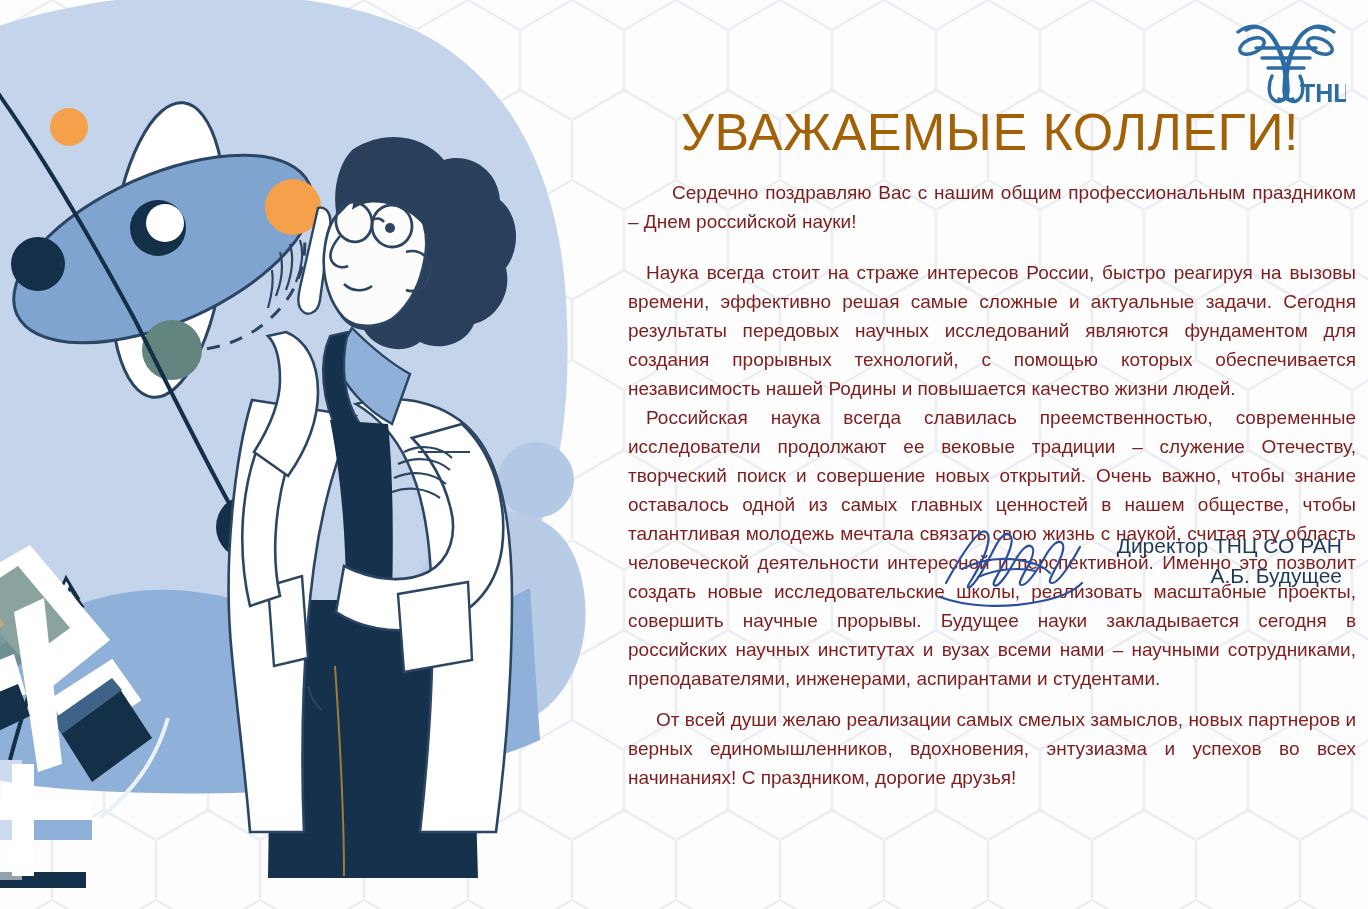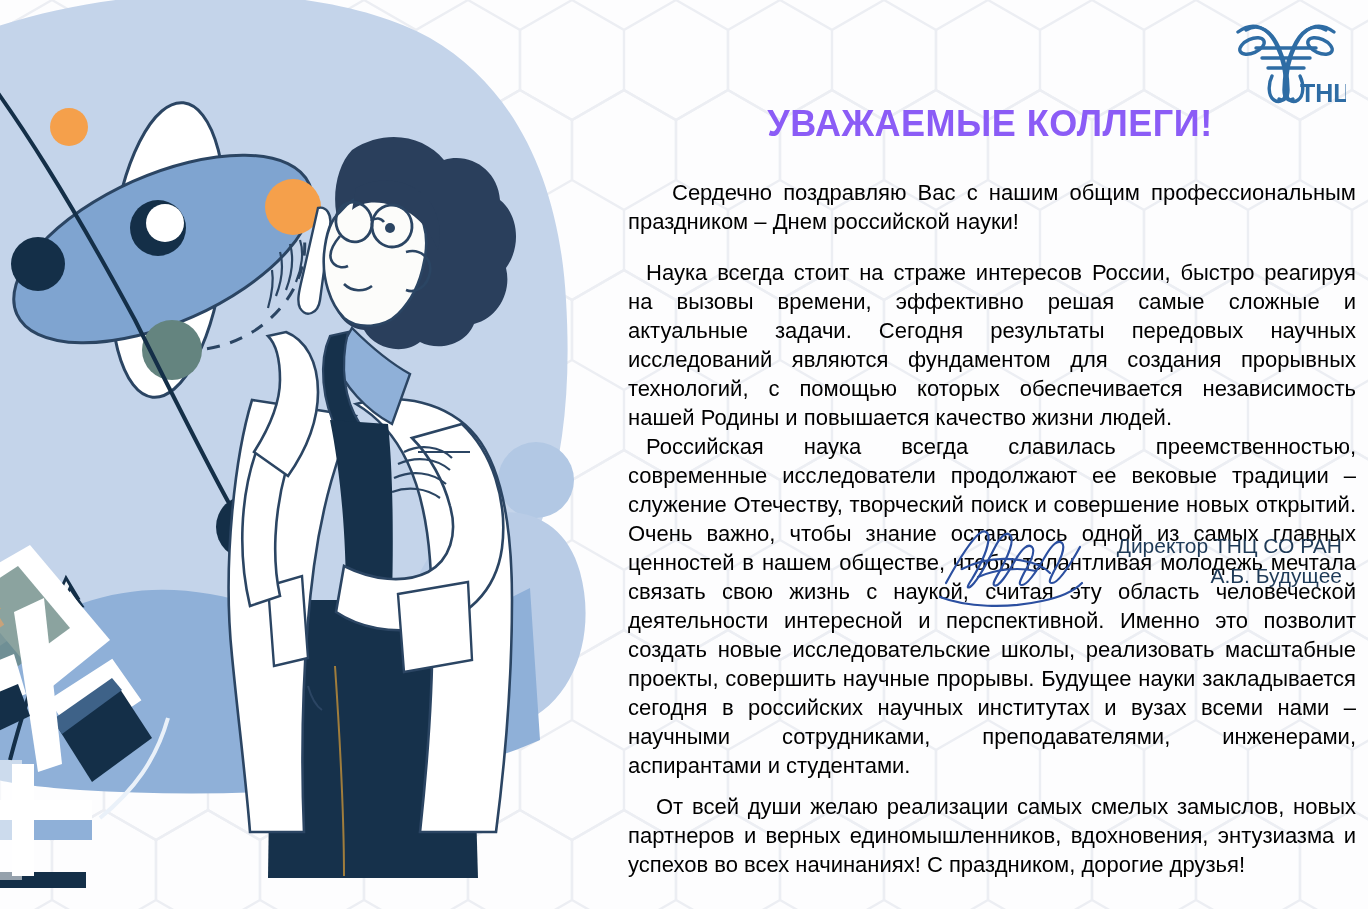--- a/index.html
+++ b/index.html
@@ -43,33 +43,33 @@
     position:absolute;
     right:14px;top:10px;
     width:120px;height:100px;
   }
 
   .headline{
     position:absolute;
     left:0;top:104px;
     width:740px;
     text-align:center;
-    color:#8b5cf6;
-    font-size:36px;
-    font-weight:bold;
+    color:#a16207;
+    font-size:52px;
+    font-weight:normal;
     letter-spacing:0.5px;
     line-height:1.1;
   }
 
   .body-text{
     position:absolute;
     left:8px;top:178px;
     width:728px;
-    color:#000000;
-    font-size:22px;
+    color:#7f1d1d;
+    font-size:19px;
     line-height:29px;
   }
   .para{
     margin:0 0 13px 0;
     text-align:justify;
     text-justify:inter-word;
   }
   .para.lead{
     text-indent:44px;
     margin-bottom:22px;

